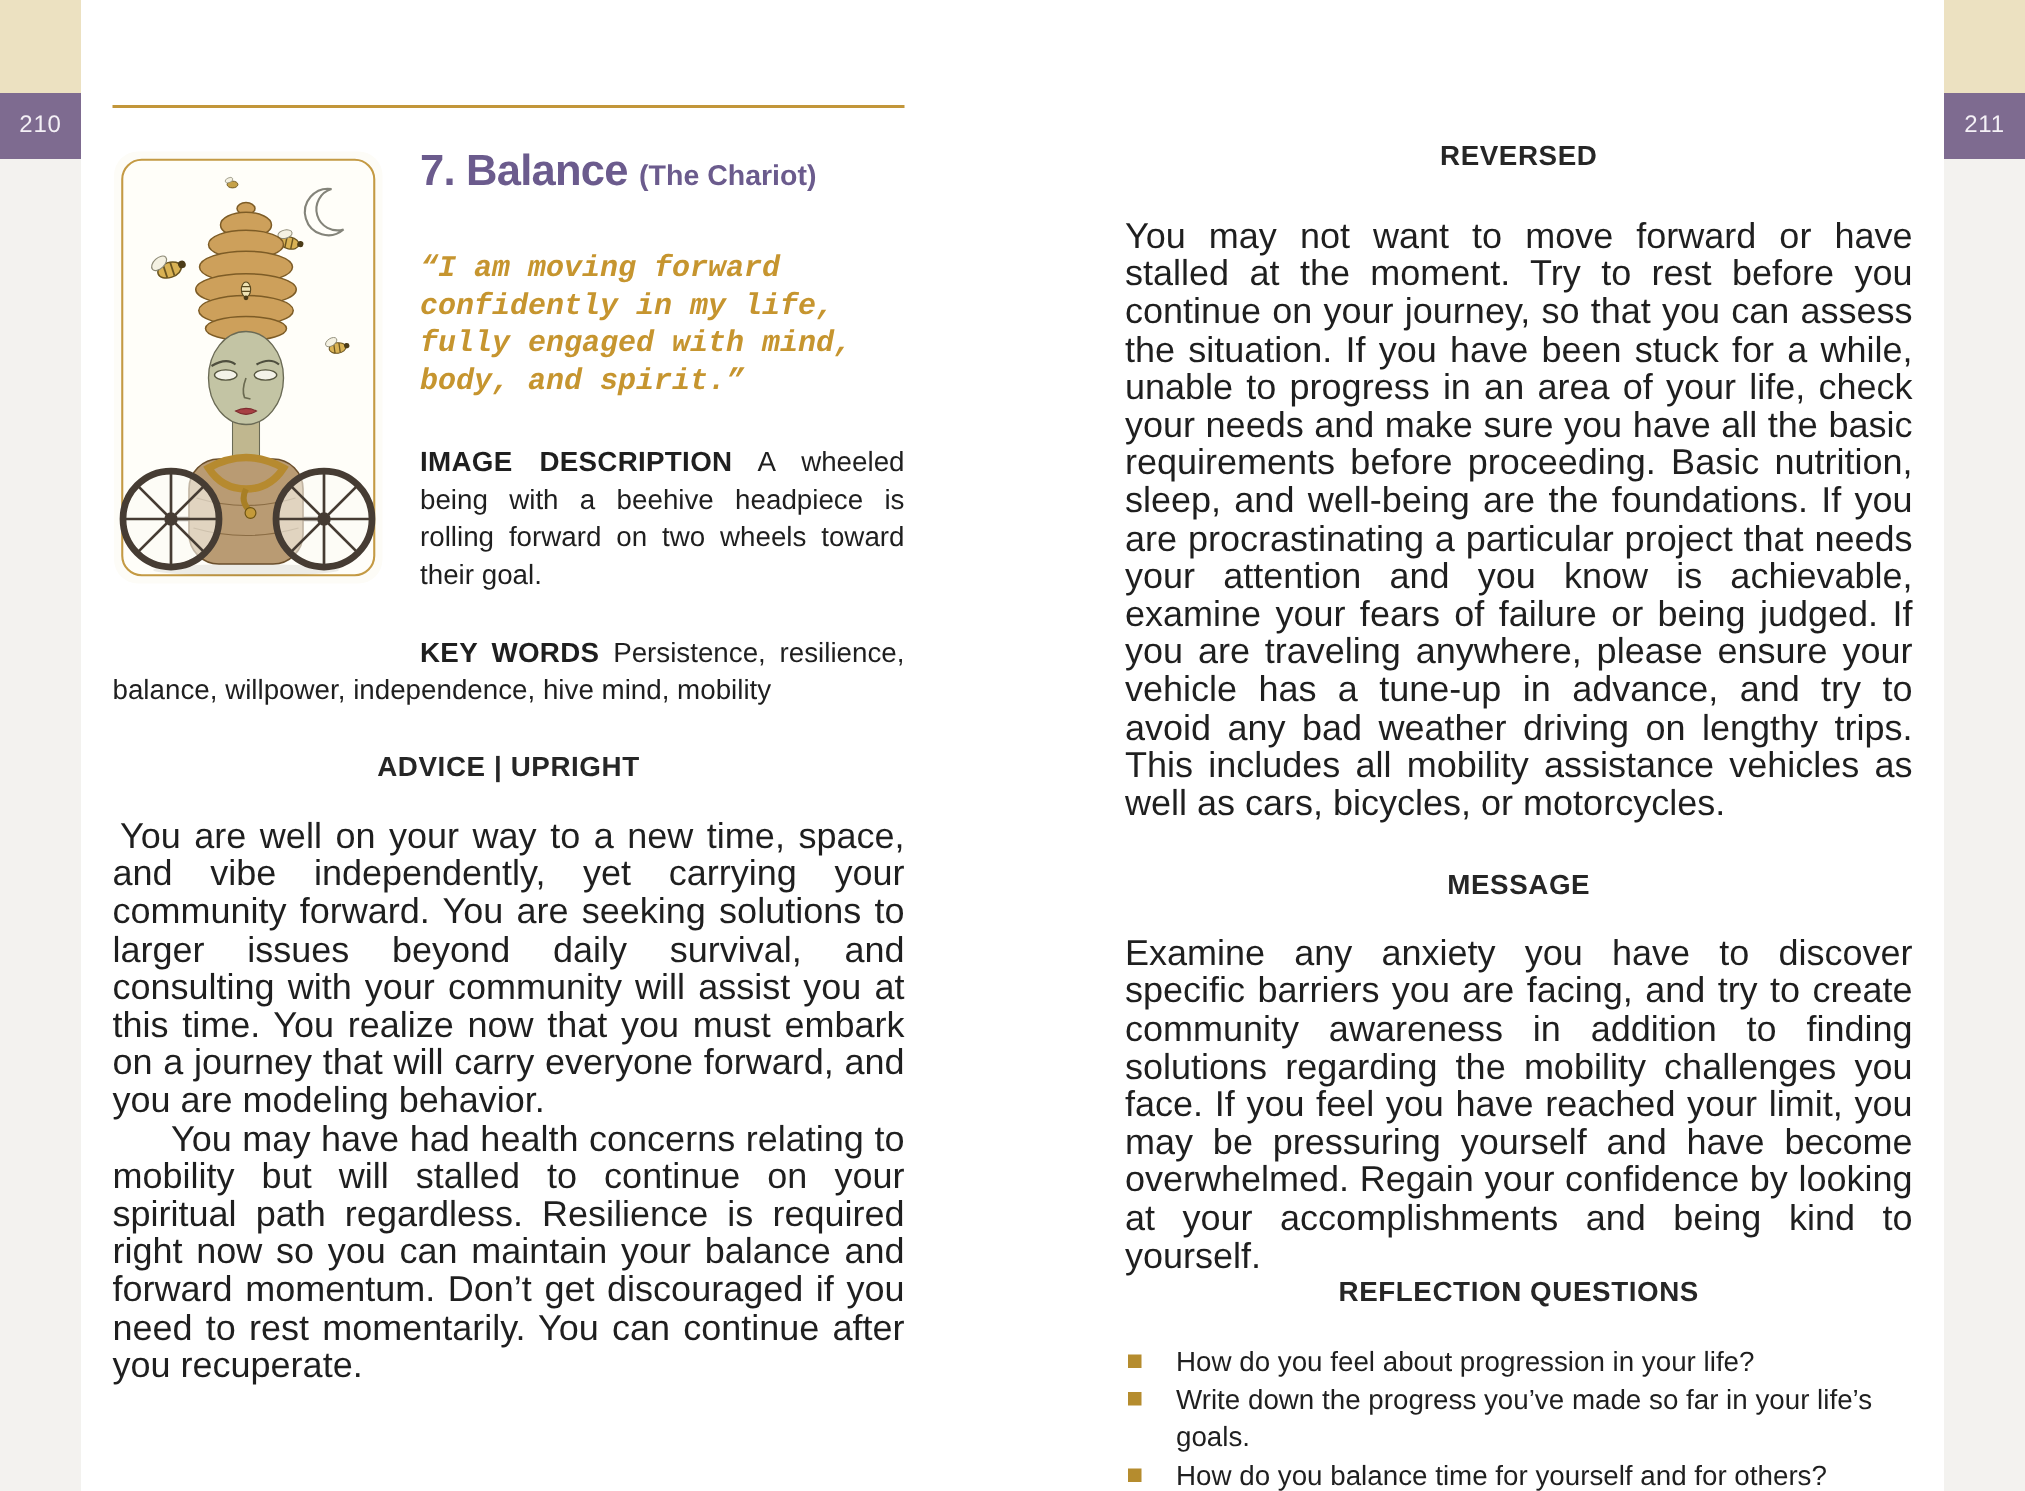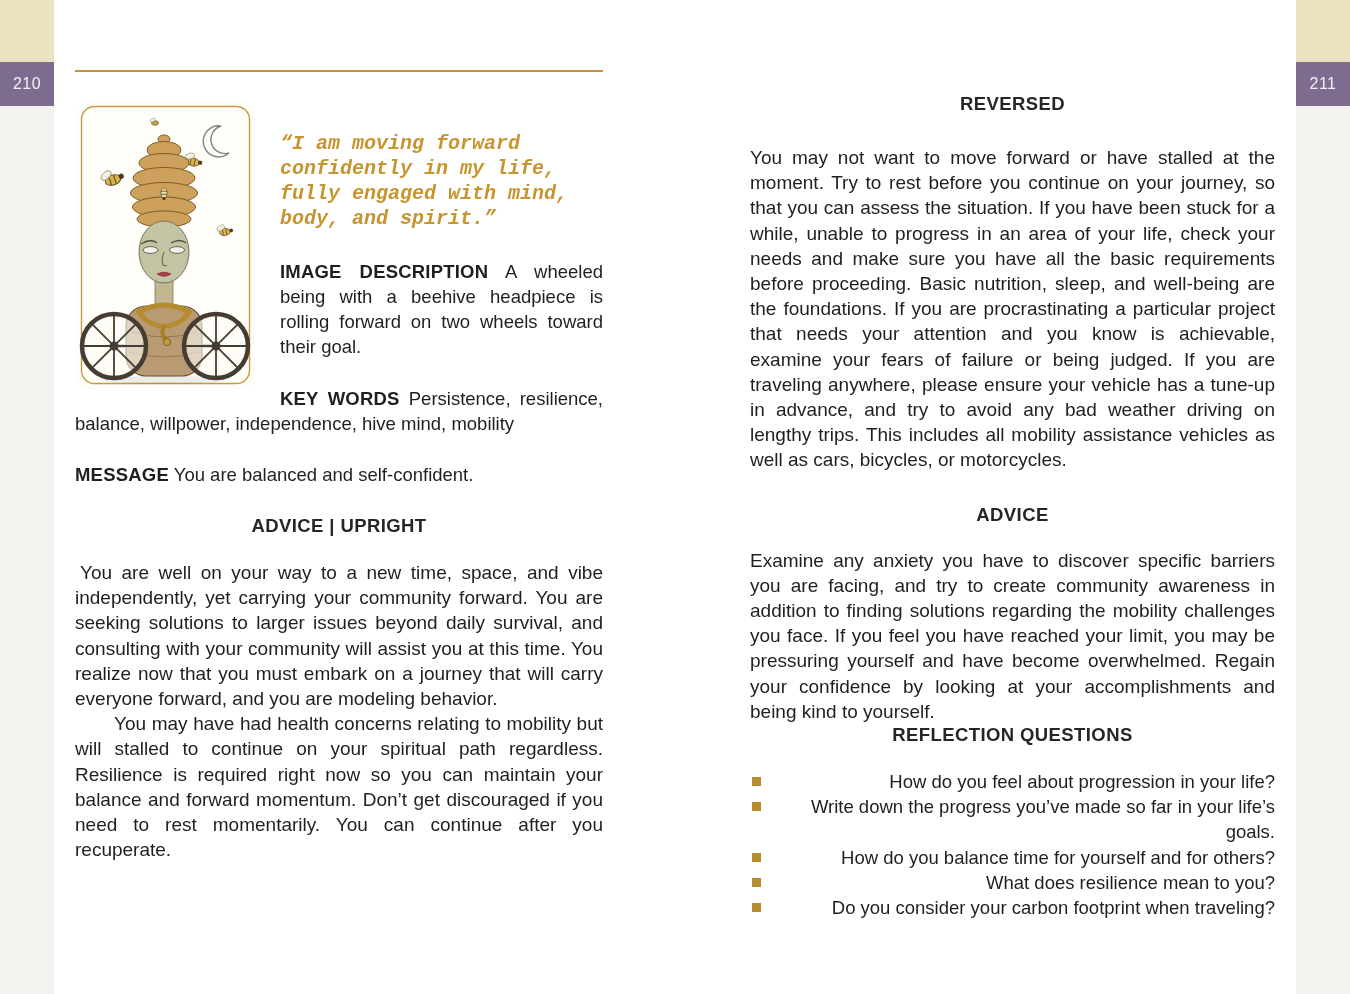--- a/index.html
+++ b/index.html
@@ -64,38 +64,38 @@
   }
   .message{margin-top:26px;font-size:18.5px;line-height:25px;width:528px;}
 
   .section-heading{
     font-size:18.5px;font-weight:700;letter-spacing:.4px;
     text-align:center;color:#262626;
   }
   .page-left .section-heading{margin-top:28px;width:528px;}
 
   .body-para{
-    width:528px;font-size:19px;line-height:25.2px;
+    width:528px;font-size:24px;line-height:25.2px;
     text-align:justify;hyphens:auto;-webkit-hyphens:auto;
   }
   .page-left .para-1{margin-top:23px;text-indent:5px;}
   .page-left .para-2{margin-top:0;text-indent:39px;}
 
   .page-right .section-heading{width:525px;}
   .page-right .body-para{width:525px;}
   .heading-reversed{margin-top:13px;}
   .reversed-para{margin-top:30px;}
   .heading-shadow{margin-top:31px;}
   .shadow-para{margin-top:22px;}
   .heading-reflection{}
 
   ul.questions{margin-top:23px;list-style:none;width:525px;}
   ul.questions li{
     position:relative;padding-left:34px;
-    font-size:18.5px;line-height:25.2px;text-align:right;
+    font-size:18.5px;line-height:25.2px;text-align:left;
   }
   ul.questions li::before{
     content:"";position:absolute;left:2px;top:8px;
     width:9px;height:9px;background:var(--gold-dark);
   }
 </style>
 </head>
 <body>
 
 <div class="edge edge-left">
@@ -212,39 +212,39 @@
             <line x1="109" y1="246" x2="173" y2="246"></line>
           <line x1="118.4" y1="223.4" x2="163.6" y2="268.6"></line>
             <line x1="163.6" y1="223.4" x2="118.4" y2="268.6"></line>
         </g>
         <circle cx="141" cy="246" r="4.5" fill="#463c33"></circle>
       </g>
     </svg>
   </div>
 
   <div class="title-block">
+    <h1><span>7. Balance</span> <span class="subtitle">(The Chariot)</span></h1>
     <p class="quote">“I am moving forward confidently in my life, fully engaged with mind, body, and spirit.”</p>
     <p class="img-desc"><b class="inline-label">IMAGE DESCRIPTION</b> <span>A wheeled being with a beehive headpiece is rolling forward on two wheels toward their goal.</span></p>
   </div>
 
   <p class="keywords"><b class="inline-label">KEY WORDS</b> <span>Persistence, resilience, balance, willpower, independence, hive mind, mobility</span></p>
 
-  <p class="message"><b class="inline-label">MESSAGE</b> <span>You are balanced and self-confident.</span></p>
 
   <h2 class="section-heading">ADVICE | UPRIGHT</h2>
 
   <p class="body-para para-1">You are well on your way to a new time, space, and vibe independently, yet carrying your community forward. You are seeking solutions to larger issues beyond daily survival, and consulting with your community will assist you at this time. You realize now that you must embark on a journey that will carry everyone forward, and you are modeling behavior.</p>
   <p class="body-para para-2">You may have had health concerns relating to mobility but will stalled to continue on your spiritual path regardless. Resilience is required right now so you can maintain your balance and forward momentum. Don’t get discouraged if you need to rest momentarily. You can continue after you recuperate.</p>
 </div>
 
 <div class="page page-right">
   <h2 class="section-heading heading-reversed">REVERSED</h2>
   <p class="body-para reversed-para">You may not want to move forward or have stalled at the moment. Try to rest before you continue on your journey, so that you can assess the situation. If you have been stuck for a while, unable to progress in an area of your life, check your needs and make sure you have all the basic requirements before proceeding. Basic nutrition, sleep, and well-being are the foundations. If you are procrastinating a particular project that needs your attention and you know is achievable, examine your fears of failure or being judged. If you are traveling anywhere, please ensure your vehicle has a tune-up in advance, and try to avoid any bad weather driving on lengthy trips. This includes all mobility assistance vehicles as well as cars, bicycles, or motorcycles.</p>
 
-  <h2 class="section-heading heading-shadow">ADVICE</h2>
+  <h2 class="section-heading heading-shadow">MESSAGE</h2>
   <p class="body-para shadow-para">Examine any anxiety you have to discover specific barriers you are facing, and try to create community awareness in addition to finding solutions regarding the mobility challenges you face. If you feel you have reached your limit, you may be pressuring yourself and have become overwhelmed. Regain your confidence by looking at your accomplishments and being kind to yourself.</p>
 
   <h2 class="section-heading heading-reflection">REFLECTION QUESTIONS</h2>
 
   <ul class="questions">
     <li>How do you feel about progression in your life?</li>
     <li>Write down the progress you’ve made so far in your life’s goals.</li>
     <li>How do you balance time for yourself and for others?</li>
     <li>What does resilience mean to you?</li>
     <li>Do you consider your carbon footprint when traveling?</li>

